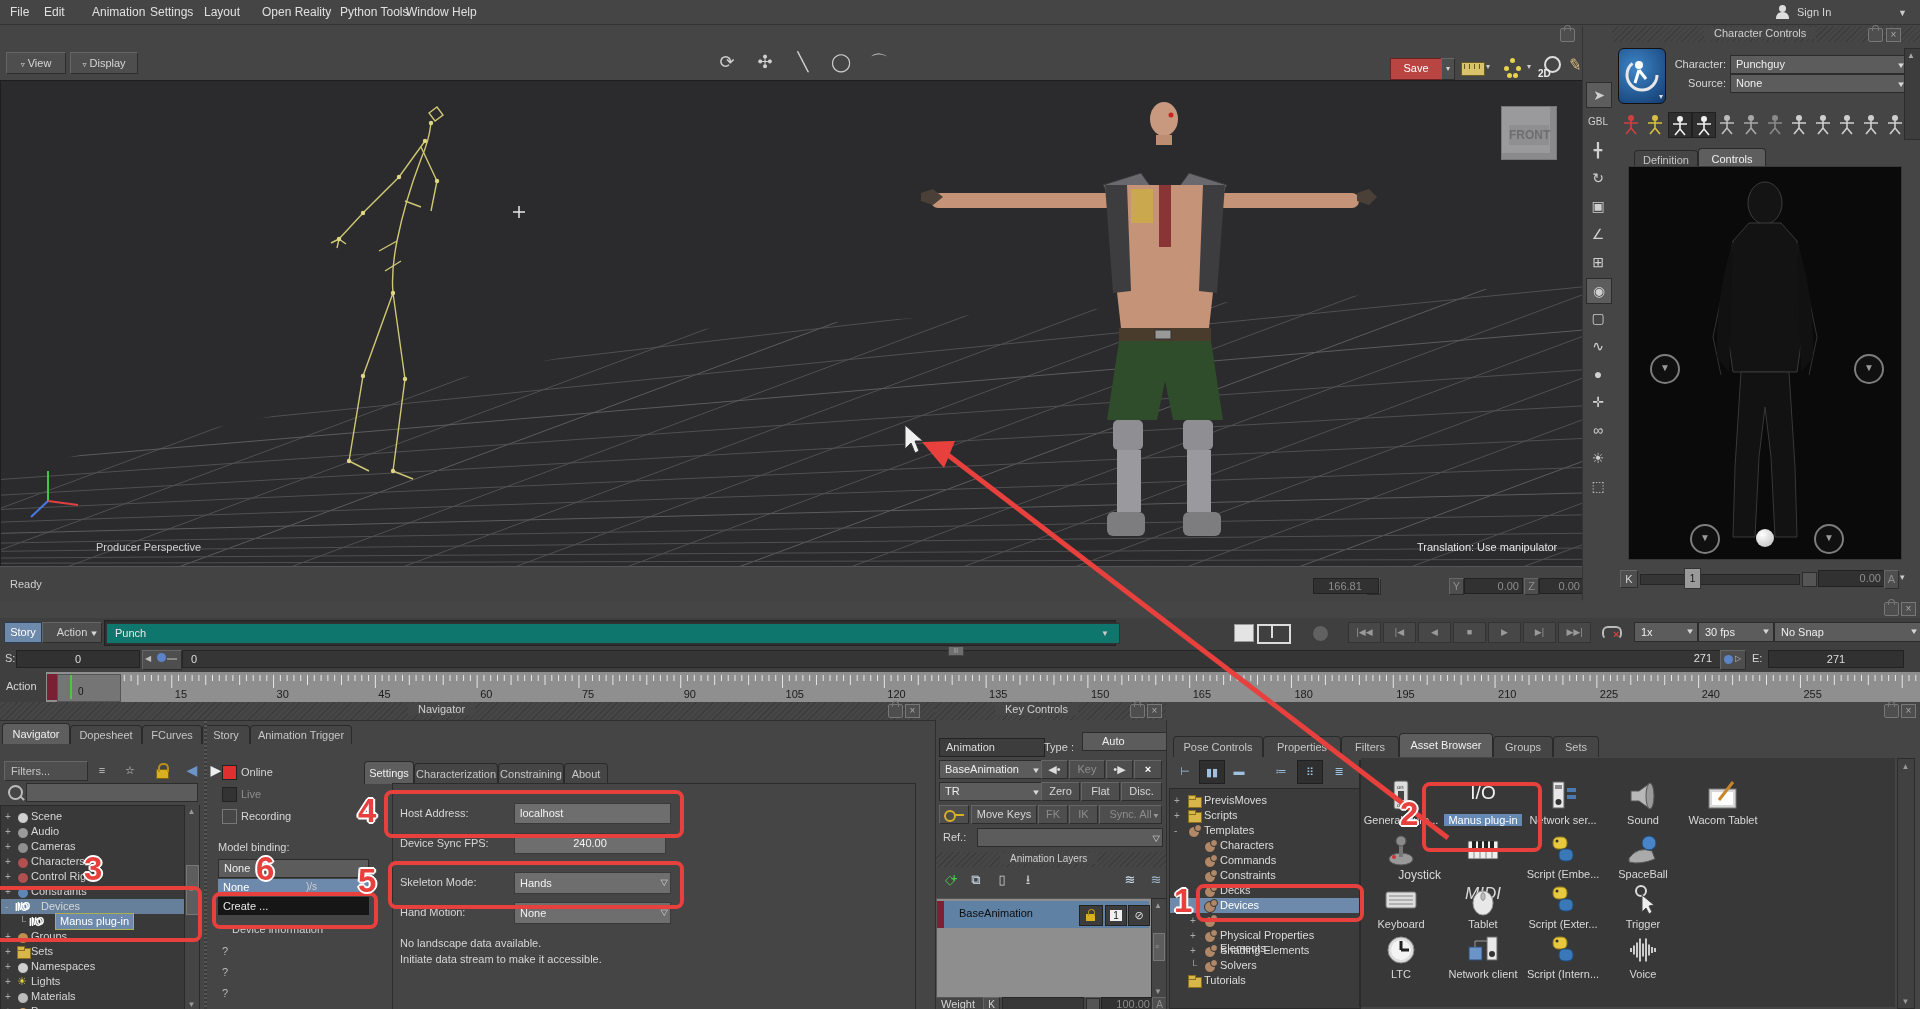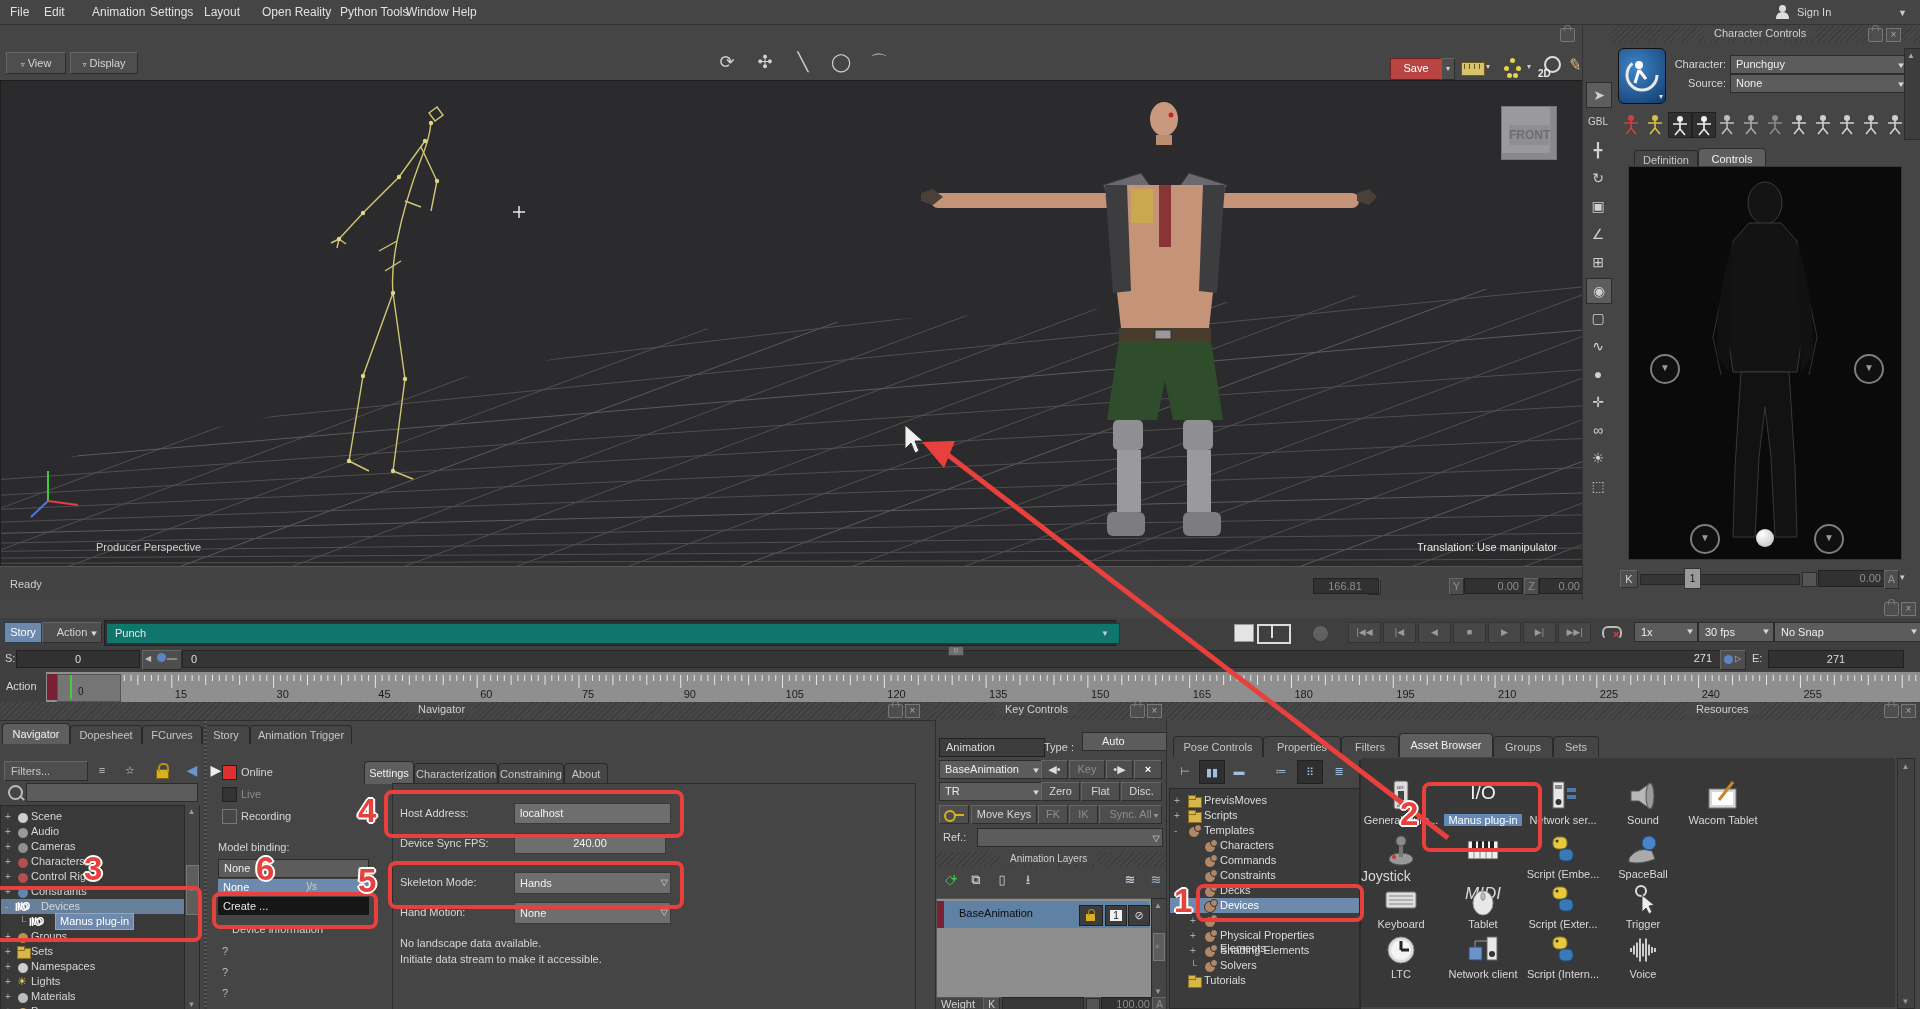--- a/index.html
+++ b/index.html
@@ -679,23 +679,20 @@
   </div>
   <div class="a lk" style="left:888px;top:704px"></div>
   <div class="a xx" style="left:905px;top:704px">×</div>
 
   <div class="a bar" style="left:935px;top:702px;width:231px;height:18px">
     <span class="cap" style="left:60px">Key Controls</span>
   </div>
   <div class="a lk" style="left:1130px;top:704px"></div>
   <div class="a xx" style="left:1147px;top:704px">×</div>
 
-  <div class="a bar" style="left:1166px;top:702px;width:754px;height:18px">
-    <span class="cap" style="left:520px">Resources</span>
-  </div>
   <div class="a lk" style="left:1884px;top:704px"></div>
   <div class="a xx" style="left:1901px;top:704px">×</div>
 
   <div class="a" style="left:0;top:720px;width:935px;height:289px;background:#454545;border-top:1px solid #2e2e2e">
     <div id="navtabs">
         <div class="a" style="left: 2px; top: 2px; width: 66px; height: 20px; line-height: 20px; text-align: center; background: rgb(94, 94, 94); border-width: 1px 1px 0px; border-top-style: solid; border-right-style: solid; border-left-style: solid; border-top-color: rgb(42, 42, 42); border-right-color: rgb(42, 42, 42); border-left-color: rgb(42, 42, 42); border-image: initial; border-bottom-style: initial; border-bottom-color: initial; border-radius: 4px 4px 0px 0px; color: rgb(240, 240, 240);">Navigator</div>
         <div class="a" style="left: 70px; top: 4px; width: 70px; height: 18px; line-height: 18px; text-align: center; background: rgb(69, 69, 69); border-width: 1px 1px 0px; border-top-style: solid; border-right-style: solid; border-left-style: solid; border-top-color: rgb(42, 42, 42); border-right-color: rgb(42, 42, 42); border-left-color: rgb(42, 42, 42); border-image: initial; border-bottom-style: initial; border-bottom-color: initial; border-radius: 4px 4px 0px 0px; color: rgb(198, 198, 198);">Dopesheet</div>
         <div class="a" style="left: 142px; top: 4px; width: 58px; height: 18px; line-height: 18px; text-align: center; background: rgb(69, 69, 69); border-width: 1px 1px 0px; border-top-style: solid; border-right-style: solid; border-left-style: solid; border-top-color: rgb(42, 42, 42); border-right-color: rgb(42, 42, 42); border-left-color: rgb(42, 42, 42); border-image: initial; border-bottom-style: initial; border-bottom-color: initial; border-radius: 4px 4px 0px 0px; color: rgb(198, 198, 198);">FCurves</div>
         <div class="a" style="left: 202px; top: 4px; width: 46px; height: 18px; line-height: 18px; text-align: center; background: rgb(69, 69, 69); border-width: 1px 1px 0px; border-top-style: solid; border-right-style: solid; border-left-style: solid; border-top-color: rgb(42, 42, 42); border-right-color: rgb(42, 42, 42); border-left-color: rgb(42, 42, 42); border-image: initial; border-bottom-style: initial; border-bottom-color: initial; border-radius: 4px 4px 0px 0px; color: rgb(198, 198, 198);">Story</div>
         <div class="a" style="left: 250px; top: 4px; width: 100px; height: 18px; line-height: 18px; text-align: center; background: rgb(69, 69, 69); border-width: 1px 1px 0px; border-top-style: solid; border-right-style: solid; border-left-style: solid; border-top-color: rgb(42, 42, 42); border-right-color: rgb(42, 42, 42); border-left-color: rgb(42, 42, 42); border-image: initial; border-bottom-style: initial; border-bottom-color: initial; border-radius: 4px 4px 0px 0px; color: rgb(198, 198, 198);">Animation Trigger</div>
@@ -1037,21 +1034,21 @@
             </svg></div>
           <div class="a" style="left: 0px; top: 28px; width: 80px; text-align: center; white-space: nowrap; color: rgb(216, 216, 216); font-size: 11px;">Wacom Tablet</div>
         </div>
         <div class="a" style="left: 0px; top: 82px; width: 80px; height: 50px;">
           <div class="a" style="left: 23px; top: -6px; width: 34px; height: 32px;"><svg width="34" height="32" xmlns="http://www.w3.org/2000/svg">
               <ellipse cx="17" cy="25" rx="12" ry="6" fill="#999" stroke="#555"></ellipse>
               <rect x="15" y="10" width="4" height="13" fill="#777"></rect>
               <circle cx="17" cy="7" r="5" fill="#8a8a8a" stroke="#555"></circle>
               <circle cx="10" cy="23" r="2" fill="#c33"></circle>
             </svg></div>
-          <div class="a" style="left: 0px; top: 28px; width: 80px; text-align: left; white-space: nowrap; color: rgb(216, 216, 216); font-size: 14px;">Joystick</div>
+          <div class="a" style="left: 0px; top: 28px; width: 80px; text-align: right; white-space: nowrap; color: rgb(216, 216, 216); font-size: 12px;">Joystick</div>
         </div>
         <div class="a" style="left: 82px; top: 82px; width: 80px; height: 50px;">
           <div class="a" style="left: 23px; top: -6px; width: 34px; height: 32px;"><svg width="34" height="32" xmlns="http://www.w3.org/2000/svg">
               <rect x="2" y="7" width="30" height="18" fill="#eee" stroke="#444"></rect>
               <line x1="8" y1="7" x2="8" y2="25" stroke="#888"></line>
               <line x1="14" y1="7" x2="14" y2="25" stroke="#888"></line>
               <line x1="20" y1="7" x2="20" y2="25" stroke="#888"></line>
               <line x1="26" y1="7" x2="26" y2="25" stroke="#888"></line>
               <rect x="6" y="7" width="4" height="10" fill="#222"></rect>
               <rect x="12" y="7" width="4" height="10" fill="#222"></rect>

